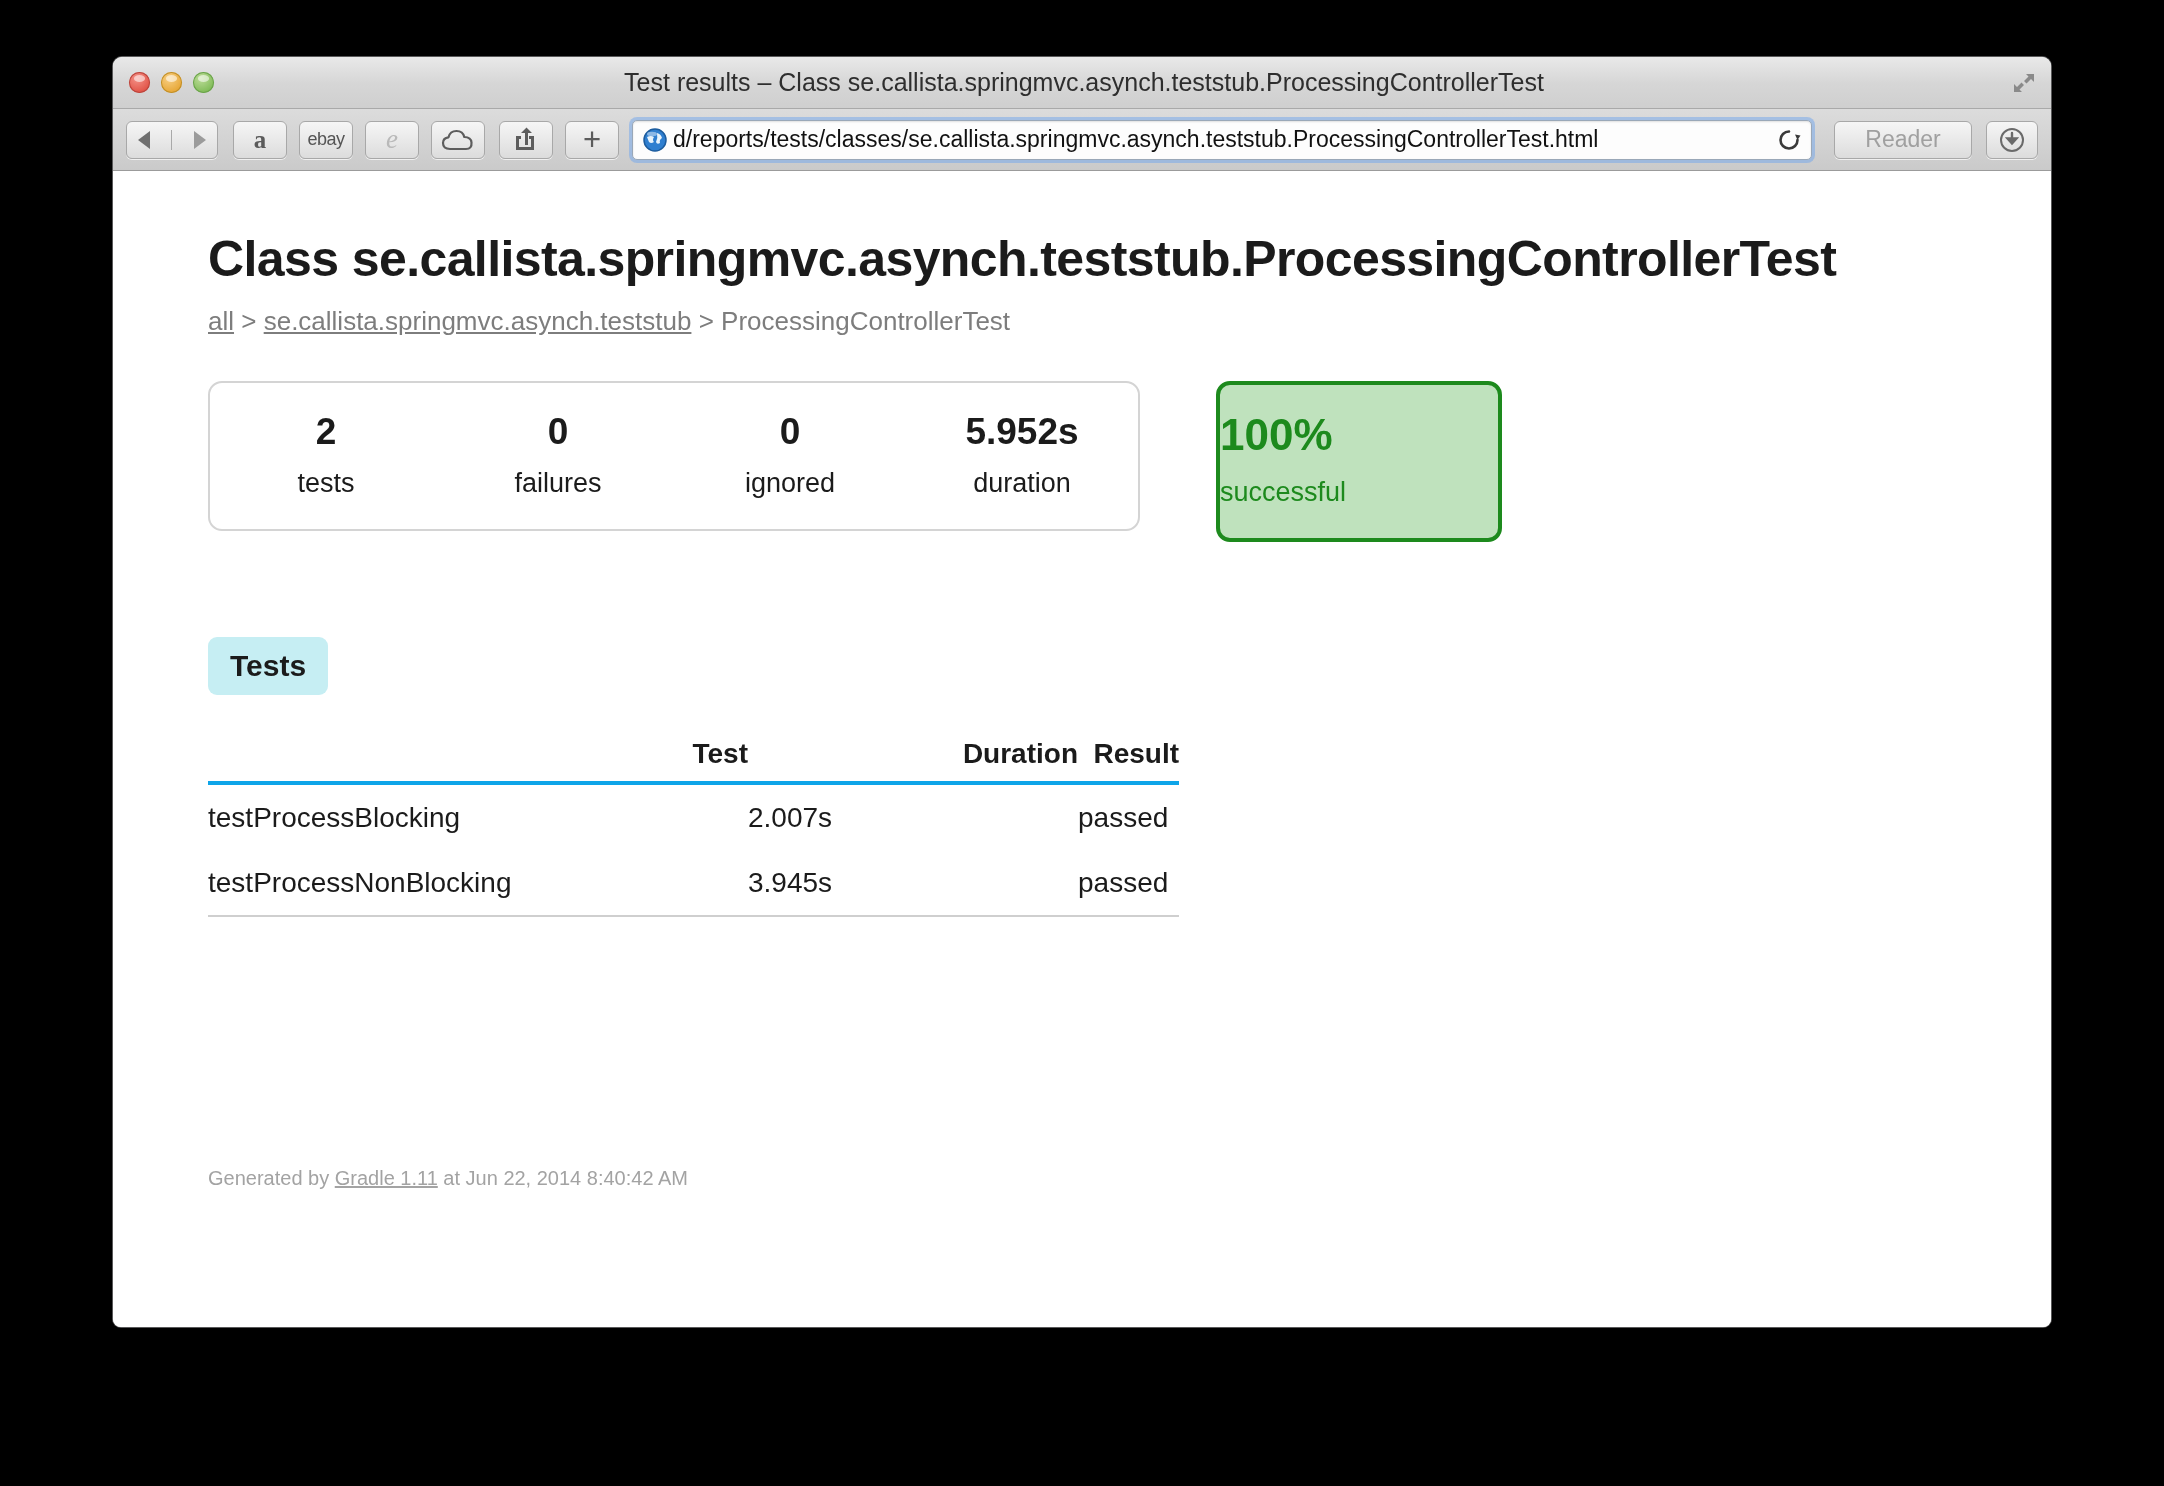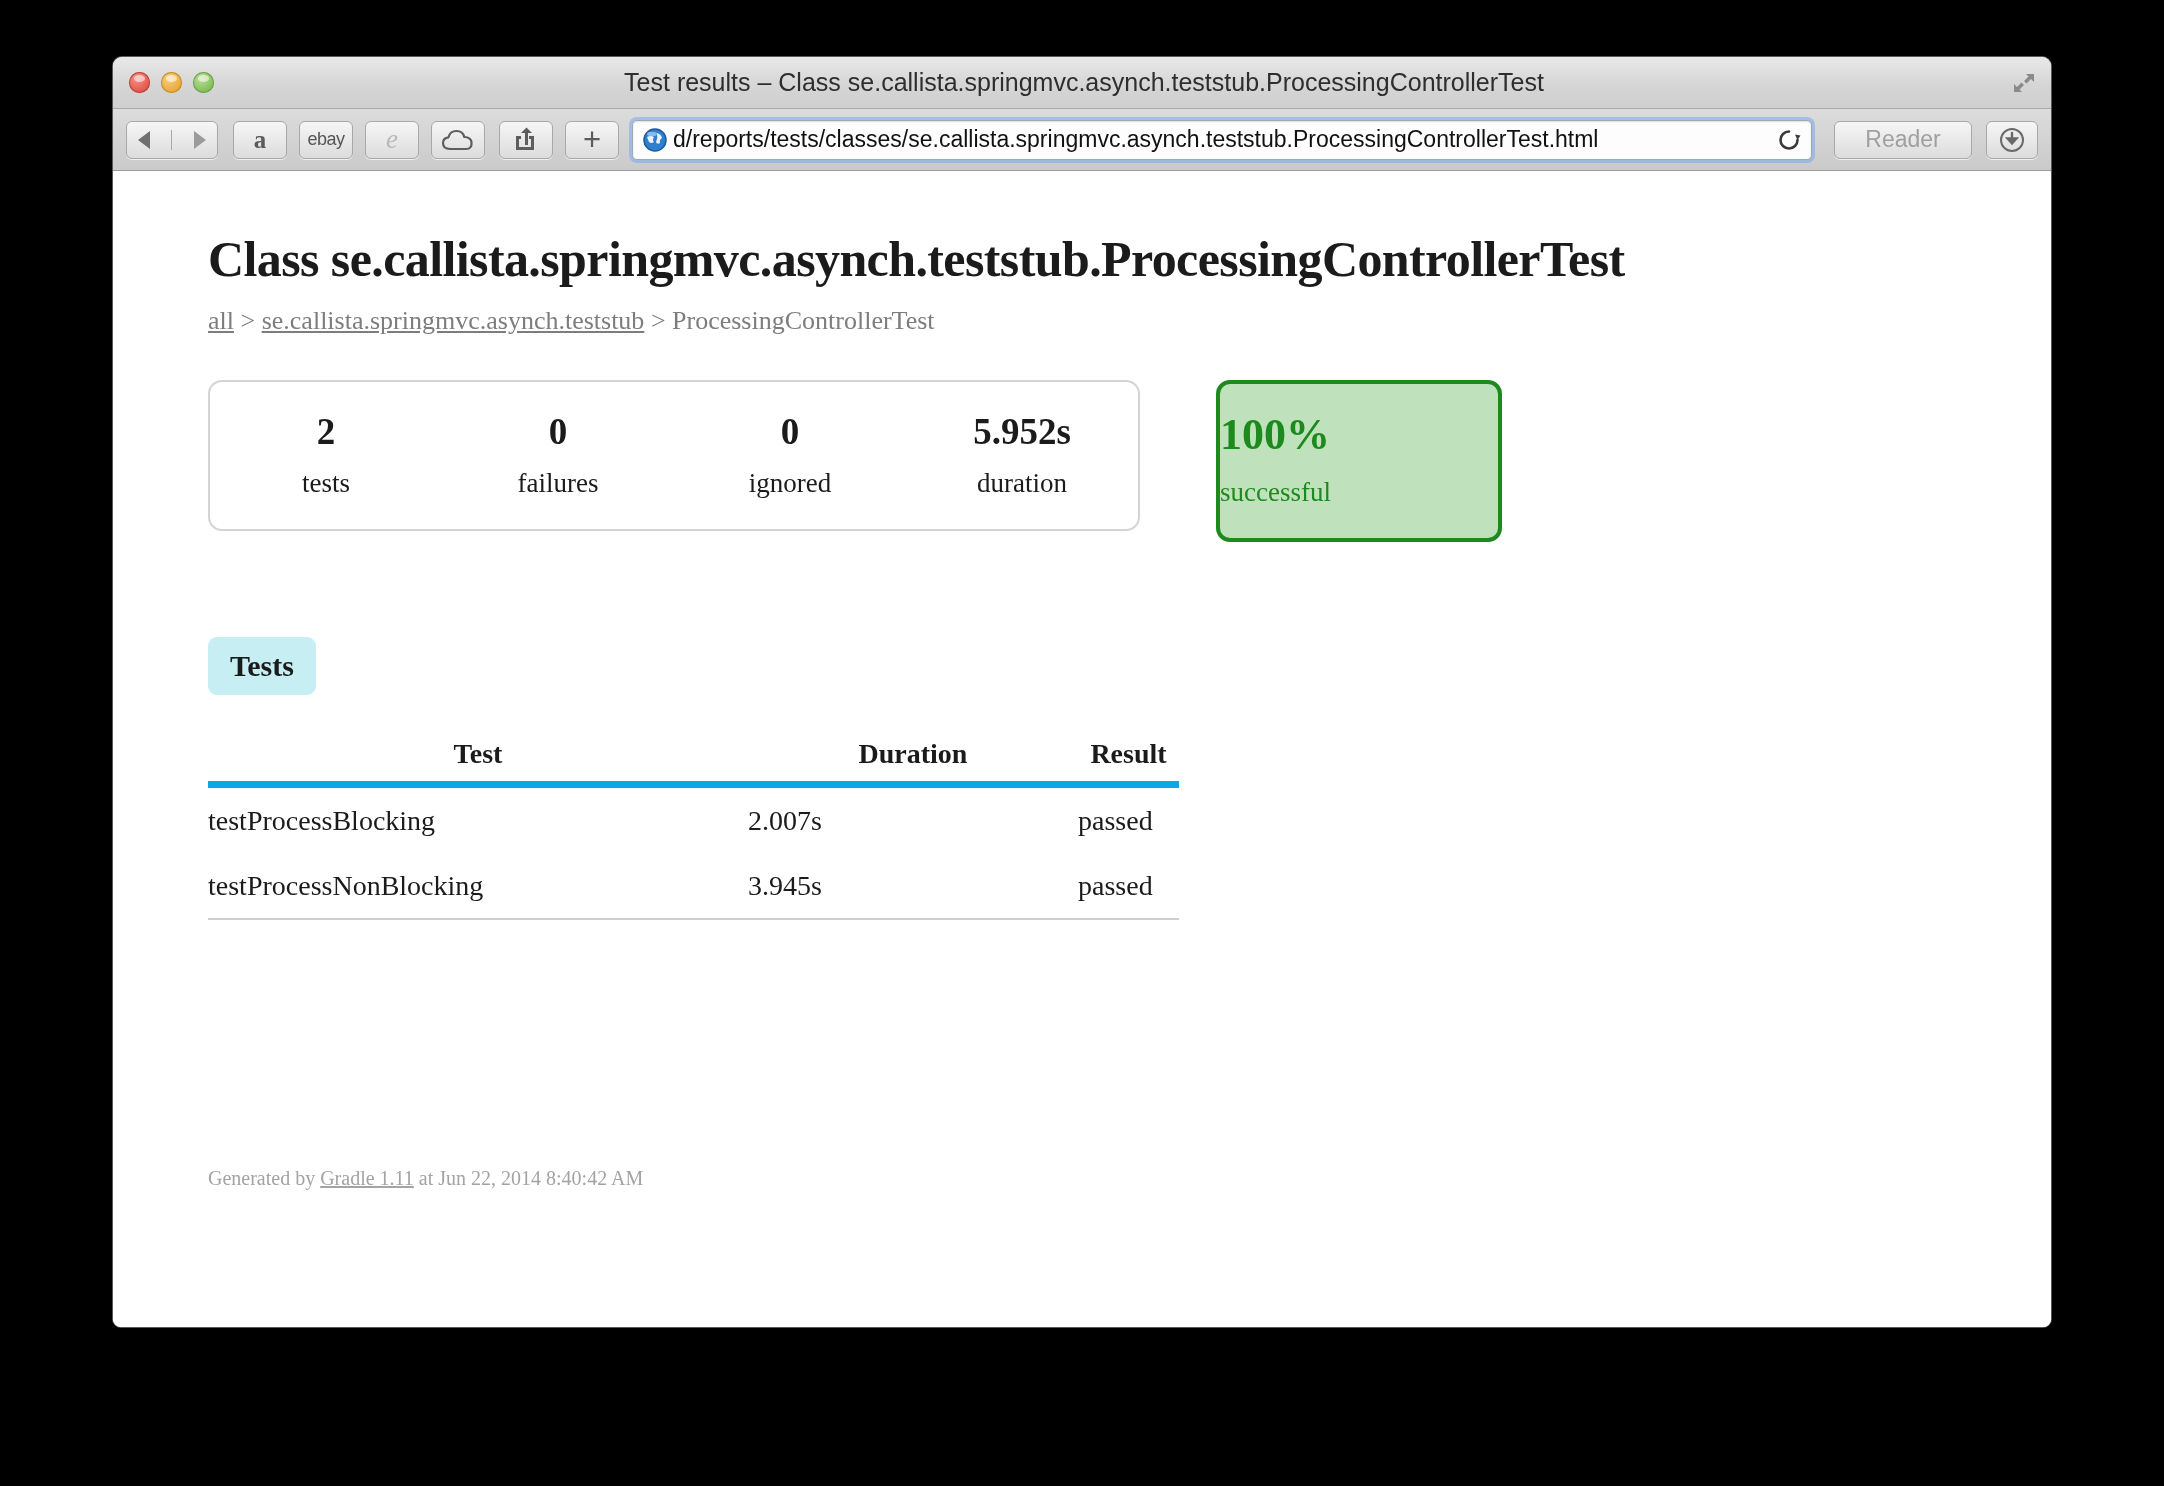--- a/index.html
+++ b/index.html
@@ -149,21 +149,21 @@
   }
   .dl-btn { width: 52px; }
 
   
   .page {
     position: relative;
     height: calc(100% - 114px);
     background: #ffffff;
     padding: 60px 0 0 95px;
     box-sizing: border-box;
-    font-family: Liberation Serif, serif;
+    font-family: Liberation Sans, sans-serif;
   }
   h1.page-title {
     margin: 0;
     font-size: 50px;
     font-weight: bold;
     color: #1b1b1b;
     letter-spacing: -0.6px;
     line-height: 1.15;
   }
   .breadcrumb {
@@ -249,25 +249,25 @@
     color: #1b1b1b;
   }
 
   .results-table {
     margin-top: 43px;
     width: 971px;
     border-collapse: collapse;
     font-size: 28px;
   }
   .results-table th {
-    text-align: center;
+    text-align: right;
     font-weight: bold;
     color: #1b1b1b;
     padding: 0 0 11px 0;
-    border-bottom: 7px solid #0ea5e9;
+    border-bottom: 4px solid #0ea5e9;
   }
   .results-table td {
     padding: 17px 0 16px 0;
     color: #1b1b1b;
     margin-top: 12px;
   }
   .results-table tbody tr:last-child td {
     border-bottom: 2px solid #cfcfcf;
   }
   .col-test     { width: 540px; }

